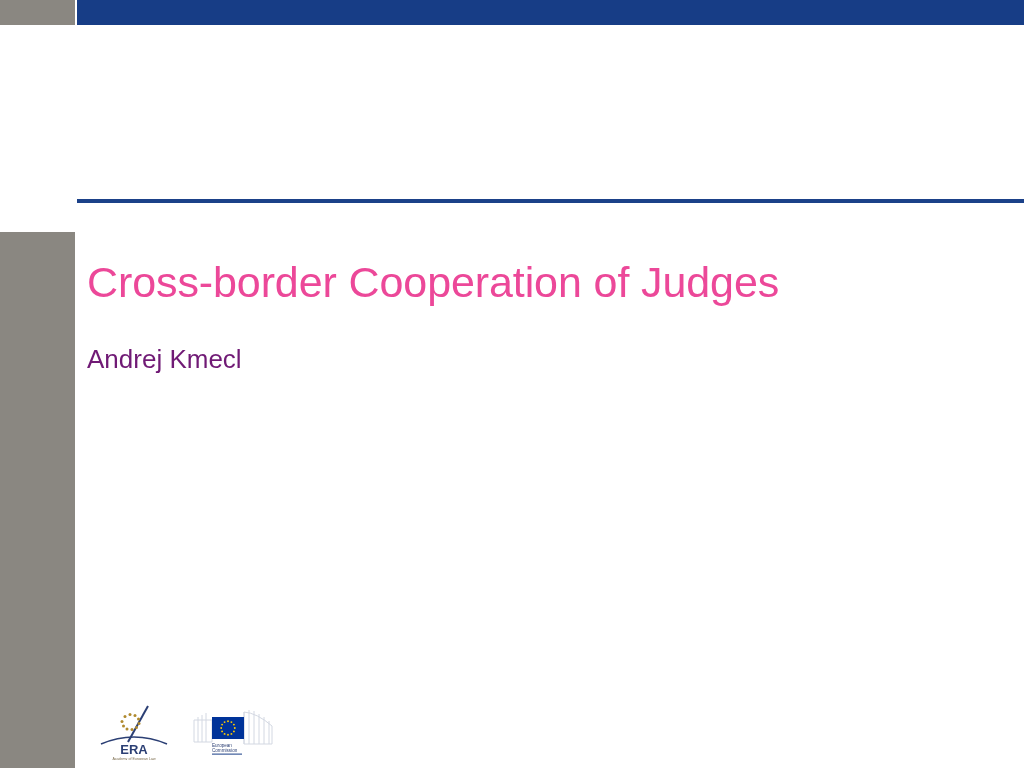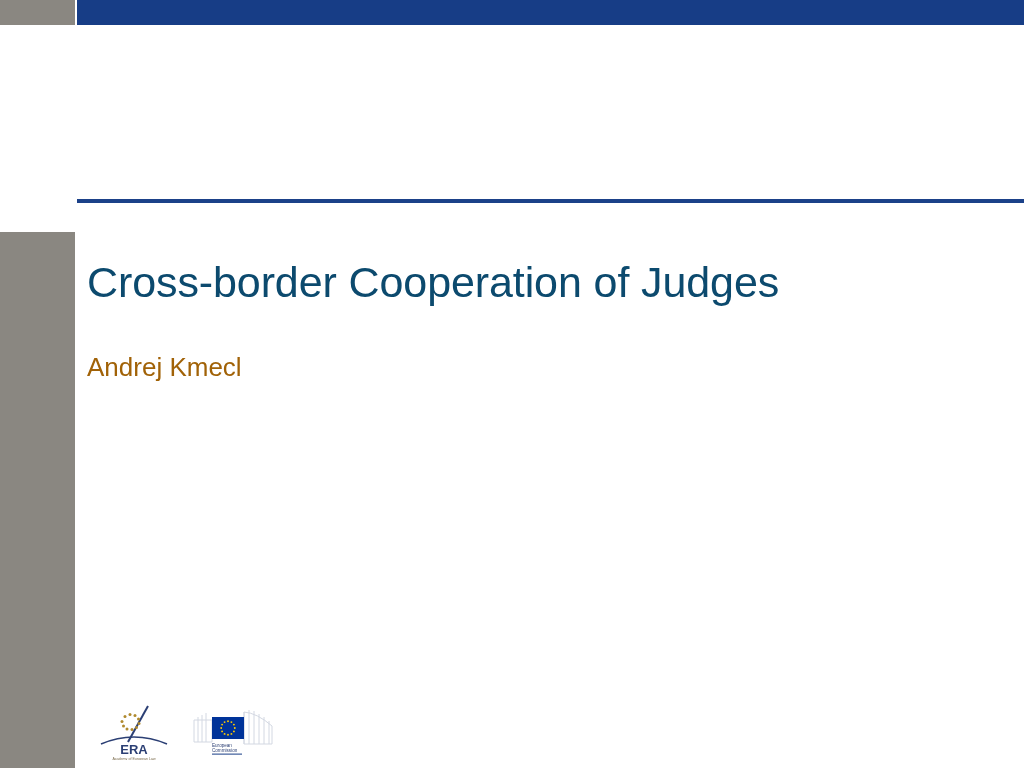--- a/index.html
+++ b/index.html
@@ -78,34 +78,34 @@
   .slide-title {
     margin: 0;
     padding: 0;
     position: absolute;
     top: 26px;
     left: 0;
     font-size: 43px;
     font-weight: 400;
     line-height: 1.12;
     letter-spacing: -0.1px;
-    color: #0c4a6e;
+    color: #ec4899;
     white-space: nowrap;
     text-align: right;
   }
   .slide-subtitle {
     margin: 0;
     padding: 0;
     position: absolute;
-    top: 120px;
+    top: 112px;
     left: 0;
     font-size: 26px;
     font-weight: 400;
     line-height: 1.2;
-    color: #a16207;
+    color: #701a75;
     white-space: nowrap;
   }
 
   
   .logo-strip {
     position: absolute;
     left: 98px;
     top: 698px;
     height: 62px;
     display: flex;

